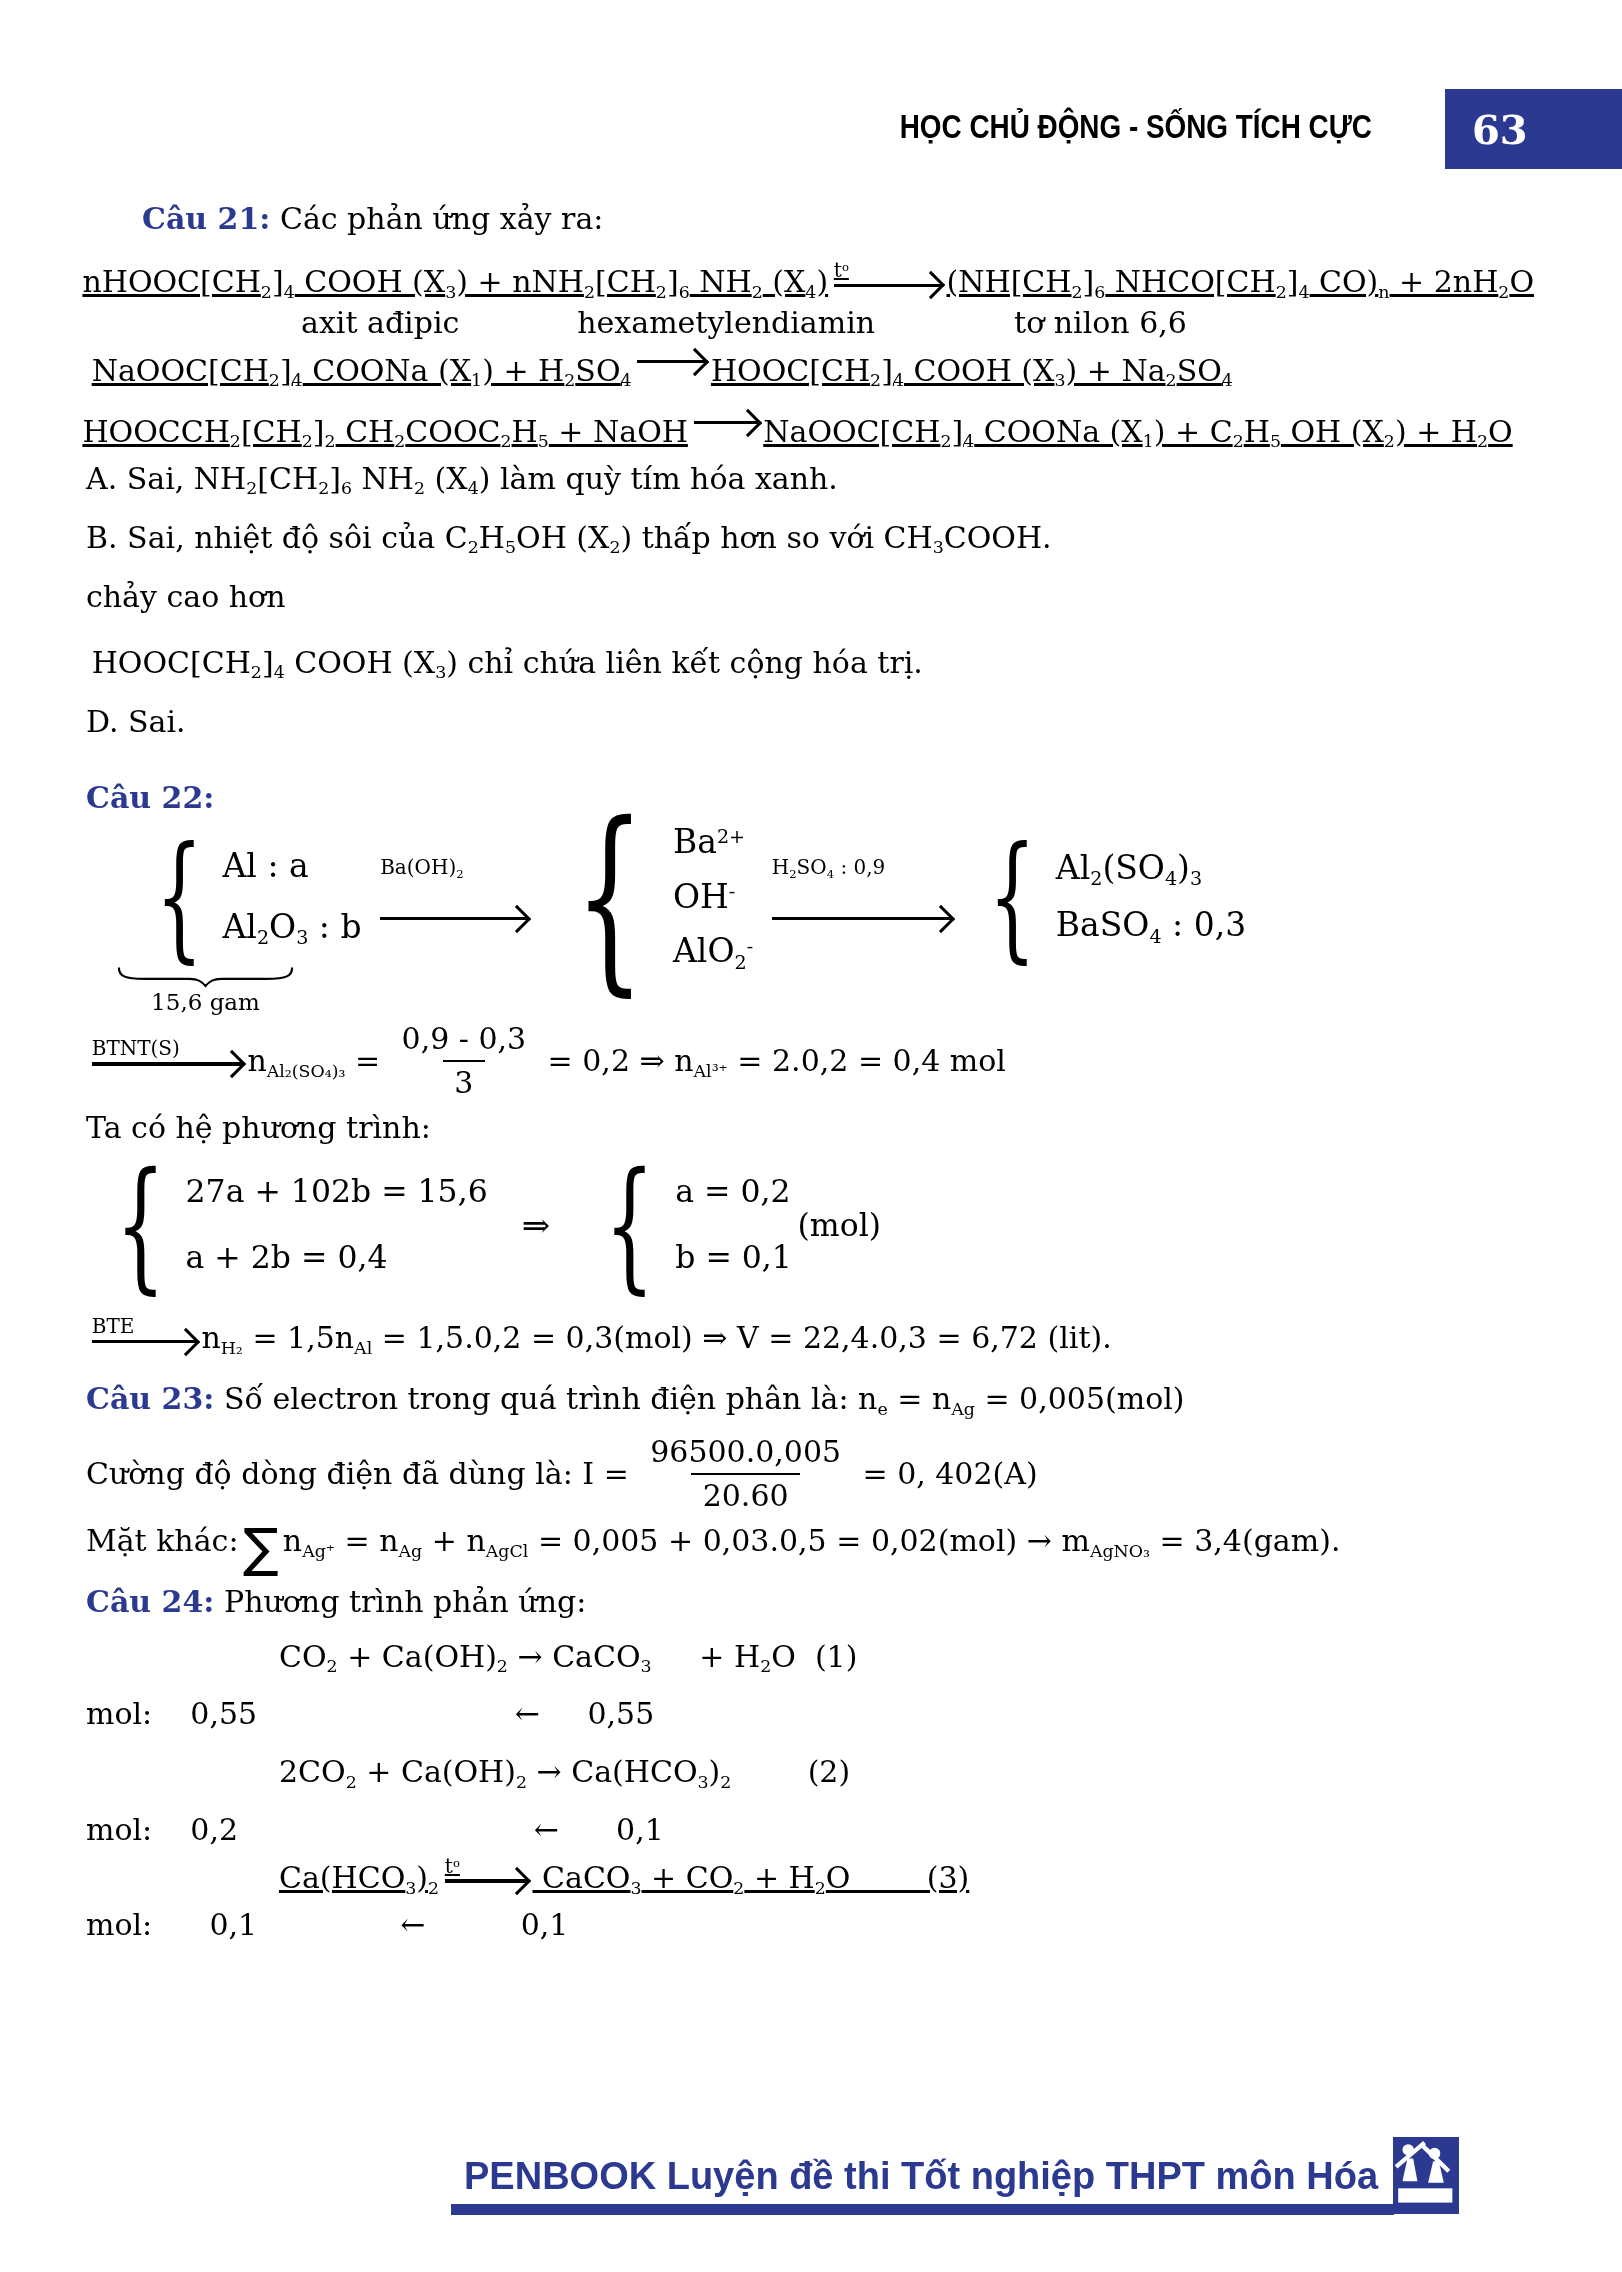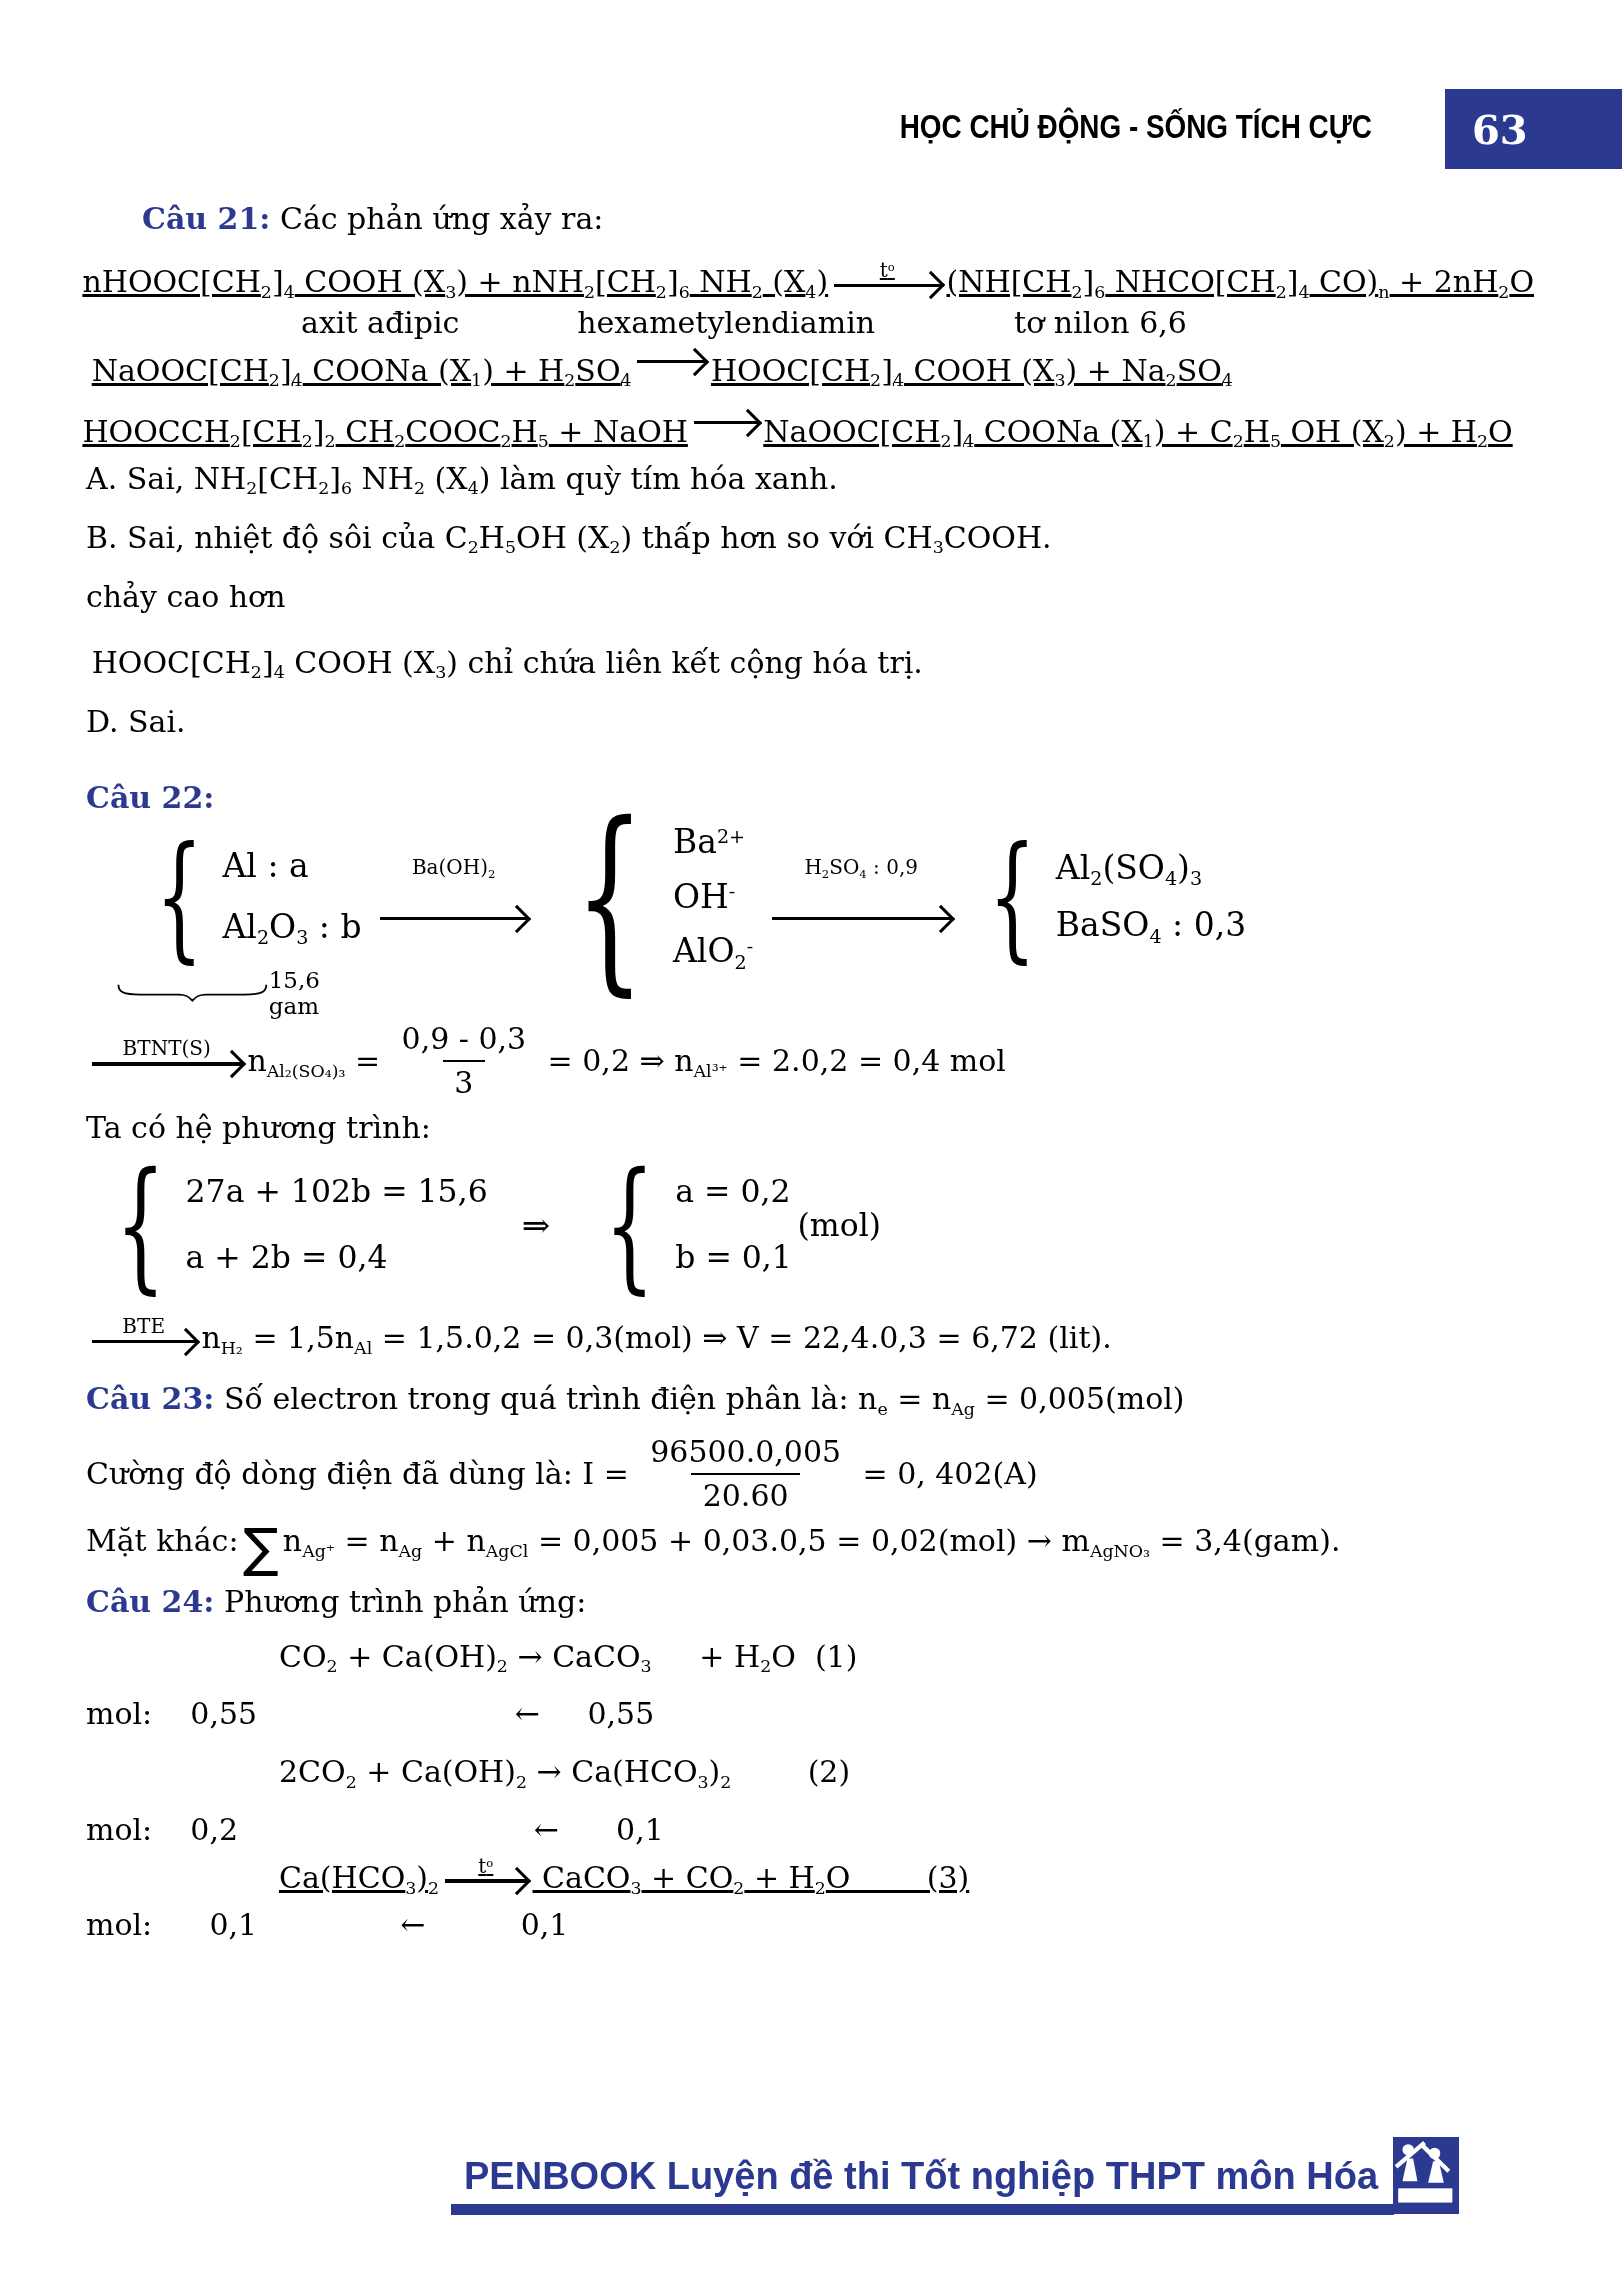--- a/index.html
+++ b/index.html
@@ -24,21 +24,21 @@
     color:#fff;display:flex;align-items:center;padding-left:27px;box-sizing:border-box;
     font-weight:700;font-size:40px;
   }
 
   
   .content{position:absolute;left:86px;right:57px;top:199px;}
   .qlabel{color:var(--blue);font-weight:700;}
   .line{line-height:1.3;}
 
   
-  .larrow{display:inline-flex;flex-direction:column;align-items:center;margin:0 5.7px;position:relative;top:-8.6px;}
+  .larrow{display:inline-flex;flex-direction:column;margin:0 5.7px;position:relative;top:-8.6px;}
   .larrow .lab{font-size:20px;line-height:1.1;margin-bottom:2.9px;white-space:nowrap;}
   .shaft{position:relative;height:3.6px;background:#000;}
   .shaft::after{
     content:"";position:absolute;right:0px;top:1.8px;width:17px;height:17px;
     border-top:3.6px solid #000;border-right:3.6px solid #000;
     transform:translateY(-50%) rotate(45deg);transform-origin:center;
   }
   .w95{width:68px;} .w90{width:64px;} .w150{width:107px;} .w205{width:147px;}
   .w250{width:179px;} .w210{width:150px;} .w145{width:104px;} .w115{width:82px;}
 
@@ -56,21 +56,21 @@
   .rows{display:flex;flex-direction:column;}
   .rows>div{line-height:1.1;}
 
   
   #q22-diagram{display:flex;align-items:center;margin-top:-20px;margin-left:50px;}
   #q22-diagram .g1{position:relative;}
   .gr{font-size:33px;}
   .mix-rows>div+div{margin-top:24px;}
   .mid-rows>div+div{margin-top:18.6px;}
   .prod-rows>div+div{margin-top:21.5px;}
-  .ubwrap{position:absolute;top:101%;left:-20px;display:flex;flex-direction:row;align-items:center;}
+  .ubwrap{position:absolute;top:101%;left:-20px;display:flex;flex-direction:column;align-items:center;text-align:right;}
   .ubwrap .gam{font-size:23px;margin-top:1.4px;}
   .darrow{margin:0 18.6px;gap:36px;}
 
   
   #q22-system{display:flex;align-items:center;margin-top:5.7px;margin-left:8.6px;font-size:31.5px;}
   .sys-rows>div+div{margin-top:31.5px;}
   .implies{margin:0 34px;font-size:34px;}
   .unit{margin-left:5.7px;}
 
   .sigma{font-size:53px;line-height:0;position:relative;top:7.2px;margin:0 4.3px;font-family:"DejaVu Sans","Liberation Sans",sans-serif;}

